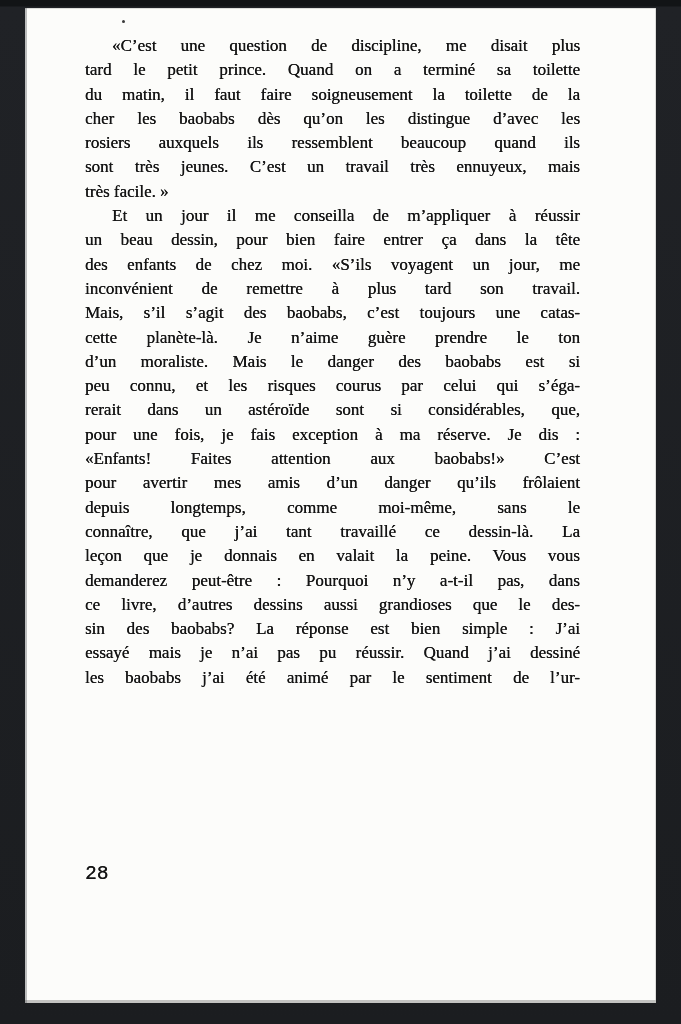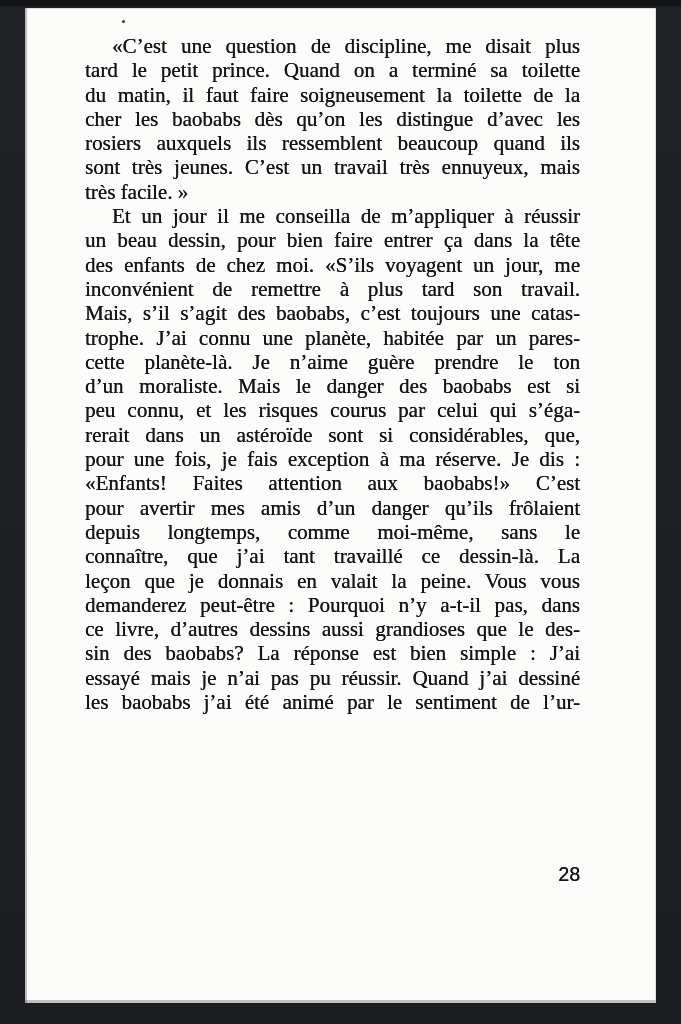--- a/index.html
+++ b/index.html
@@ -37,39 +37,39 @@
     height: 3px;
     border-radius: 50%;
     background: #3a3a3a;
   }
   .text-block {
     position: absolute;
     left: 60px;
     top: 26px;
     width: 495px;
     font-family: "Liberation Serif", "DejaVu Serif", serif;
-    font-size: 21px;
+    font-size: 17px;
     line-height: 24.3px;
     color: #151515;
     text-shadow: 0.25px 0 0 currentColor;
   }
   .line {
     text-align: justify;
     text-align-last: justify;
     hyphens: none;
   }
   .line.para-start { text-indent: 27px; }
   .line.para-end { text-align-last: left; }
   .page-number {
     position: absolute;
     left: 60px;
     top: 855px;
     width: 495px;
-    text-align: right;
-    font-family: Liberation Sans, sans-serif;
+    text-align: left;
+    font-family: Liberation Mono, monospace;
     font-size: 19.5px;
     color: #151515;
     text-shadow: 0.25px 0 0 currentColor;
   }
 </style>
 </head>
 <body>
 
 <div class="canvas">
   <div class="paper">
@@ -80,21 +80,20 @@
         <div class="line">du matin, il faut faire soigneusement la toilette de la</div>
         <div class="line">cher les baobabs dès qu’on les distingue d’avec les</div>
         <div class="line">rosiers auxquels ils ressemblent beaucoup quand ils</div>
         <div class="line">sont très jeunes. C’est un travail très ennuyeux, mais</div>
         <div class="line para-end">très facile. »</div>
         <div class="line para-start">Et un jour il me conseilla de m’appliquer à réussir</div>
         <div class="line">un beau dessin, pour bien faire entrer ça dans la tête</div>
         <div class="line">des enfants de chez moi. «S’ils voyagent un jour, me</div>
         <div class="line">inconvénient de remettre à plus tard son travail.</div>
         <div class="line">Mais, s’il s’agit des baobabs, c’est toujours une catas-</div>
-        <div class="line">trophe. J’ai connu une planète, habitée par un pares-</div>
         <div class="line">cette planète-là. Je n’aime guère prendre le ton</div>
         <div class="line">d’un moraliste. Mais le danger des baobabs est si</div>
         <div class="line">peu connu, et les risques courus par celui qui s’éga-</div>
         <div class="line">rerait dans un astéroïde sont si considérables, que,</div>
         <div class="line">pour une fois, je fais exception à ma réserve. Je dis :</div>
         <div class="line">«Enfants! Faites attention aux baobabs!» C’est</div>
         <div class="line">pour avertir mes amis d’un danger qu’ils frôlaient</div>
         <div class="line">depuis longtemps, comme moi-même, sans le</div>
         <div class="line">connaître, que j’ai tant travaillé ce dessin-là. La</div>
         <div class="line">leçon que je donnais en valait la peine. Vous vous</div>

